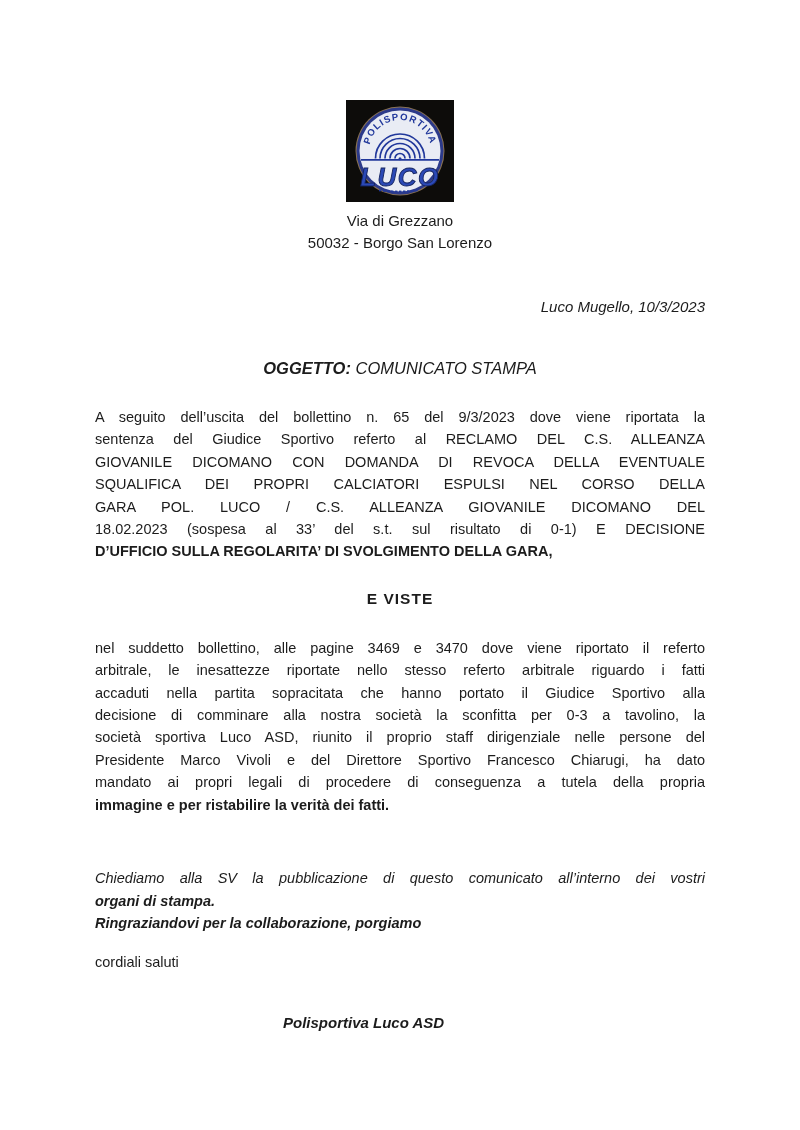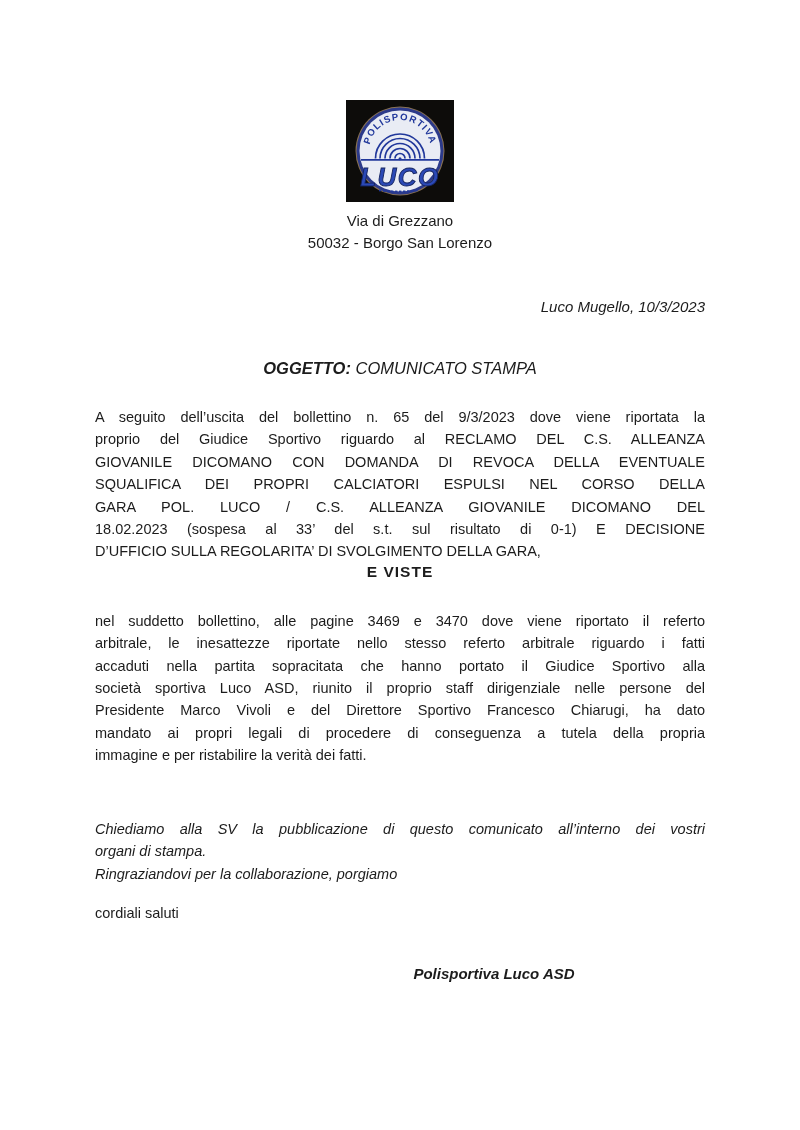--- a/index.html
+++ b/index.html
@@ -16,35 +16,35 @@
   .logo-svg { width: 108px; height: 102px; display: block; }
 
   .address { text-align: center; font-size: 15px; line-height: 22px; margin-top: 8px; }
   .dateline { text-align: right; font-style: italic; font-size: 15px; line-height: 18px; margin-top: 44px; }
 
   .subject { text-align: center; font-style: italic; font-size: 16.5px; line-height: 19px; margin-top: 43px; }
   .subject .label { font-weight: bold; }
 
   .para { font-size: 14.5px; }
   .para .jline { text-align: justify; text-align-last: justify; line-height: 22.4px; }
-  .para .jend  { text-align: justify; text-align-last: auto;    line-height: 22.4px; }
+  .para .jend  { text-align: justify; text-align-last: auto;    line-height: 22.4px; font-weight: bold; }
   .p1 { margin-top: 28px; }
   .p2 { margin-top: 29px; }
 
   .heading-eviste {
     text-align: center; font-weight: bold; font-size: 15.5px;
-    letter-spacing: 1px; line-height: 18px; 
+    letter-spacing: 1px; line-height: 18px; margin-top: 27px;
   }
 
   .closing { margin-top: 51px; font-style: italic; }
   .salutation { margin-top: 17px; font-size: 14.5px; line-height: 22px; }
 
   .signature {
     margin-top: 41px; margin-left: 188px;
-    text-align: center; font-weight: bold; font-style: italic;
+    text-align: left; font-weight: bold; font-style: italic;
     font-size: 15px; line-height: 18px;
   }
 </style>
 </head>
 <body>
 
 <div class="page">
 
   <div class="logo-row">
     <svg class="logo-svg" viewBox="0 0 108 102" aria-hidden="true">
@@ -90,34 +90,35 @@
 
   <div class="dateline">Luco Mugello, 10/3/2023</div>
 
   <div class="subject">
     <span class="label">OGGETTO:</span>
     <span>COMUNICATO STAMPA</span>
   </div>
 
   <div class="para p1">
     <div class="jline">A seguito dell’uscita del bollettino n. 65 del 9/3/2023 dove viene riportata la</div>
-    <div class="jline">proprio del Giudice Sportivo riguardo al RECLAMO DEL C.S. ALLEANZA</div>
+    <div class="jline">sentenza del Giudice Sportivo referto al RECLAMO DEL C.S. ALLEANZA</div>
     <div class="jline">GIOVANILE DICOMANO CON DOMANDA DI REVOCA DELLA EVENTUALE</div>
     <div class="jline">SQUALIFICA DEI PROPRI CALCIATORI ESPULSI NEL CORSO DELLA</div>
     <div class="jline">GARA POL. LUCO / C.S. ALLEANZA GIOVANILE DICOMANO DEL</div>
     <div class="jline">18.02.2023 (sospesa al 33’ del s.t. sul risultato di 0-1) E DECISIONE</div>
     <div class="jend">D’UFFICIO SULLA REGOLARITA’ DI SVOLGIMENTO DELLA GARA,</div>
   </div>
 
   <div class="heading-eviste">E VISTE</div>
 
   <div class="para p2">
     <div class="jline">nel suddetto bollettino, alle pagine 3469 e 3470 dove viene riportato il referto</div>
     <div class="jline">arbitrale, le inesattezze riportate nello stesso referto arbitrale riguardo i fatti</div>
     <div class="jline">accaduti nella partita sopracitata che hanno portato il Giudice Sportivo alla</div>
+    <div class="jline">decisione di comminare alla nostra società la sconfitta per 0-3 a tavolino, la</div>
     <div class="jline">società sportiva Luco ASD, riunito il proprio staff dirigenziale nelle persone del</div>
     <div class="jline">Presidente Marco Vivoli e del Direttore Sportivo Francesco Chiarugi,  ha dato</div>
     <div class="jline">mandato ai propri legali di procedere di conseguenza a tutela della propria</div>
     <div class="jend">immagine e per ristabilire la verità dei fatti.</div>
   </div>
 
   <div class="para closing">
     <div class="jline">Chiediamo alla SV la pubblicazione di questo comunicato all’interno dei vostri</div>
     <div class="jend">organi di stampa.</div>
     <div class="jend">Ringraziandovi per la collaborazione, porgiamo</div>

